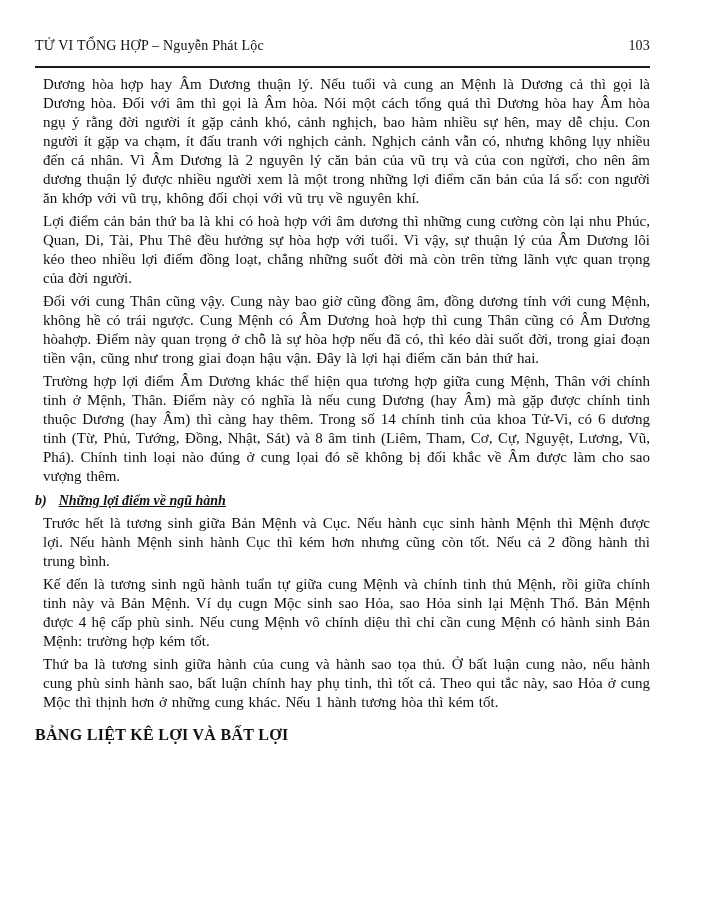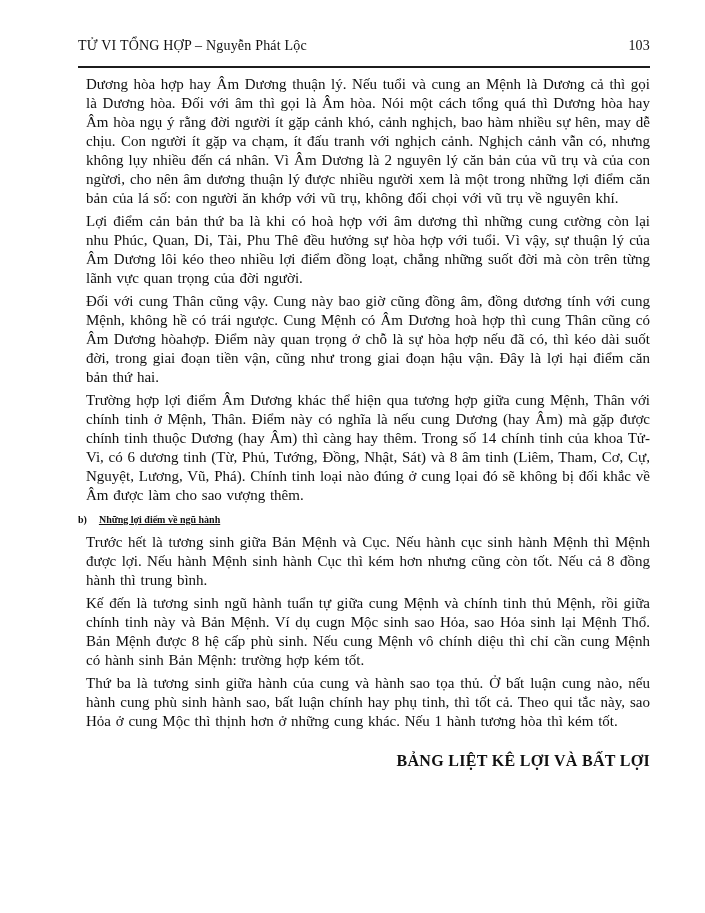--- a/index.html
+++ b/index.html
@@ -11,21 +11,21 @@
     width: 705px;
     height: 913px;
     font-family: "Liberation Serif", serif;
     color: #101010;
     overflow: hidden;
   }
   .page {
     box-sizing: border-box;
     width: 705px;
     height: 913px;
-    padding: 38px 55px 0 78px;
+    padding: 38px 55px 0 35px;
     background: #ffffff;
   }
   .header-row {
     display: flex;
     justify-content: space-between;
     align-items: baseline;
     font-size: 14px;
     letter-spacing: 0.2px;
   }
   .rule {
@@ -34,37 +34,38 @@
     margin: 12px 0 7px 0;
   }
   .para {
     font-size: 15px;
     line-height: 19px;
     text-align: justify;
     margin: 0 0 4px 8px;
     word-spacing: 1px;
   }
   .heading {
-    font-size: 10px;
+    font-size: 14px;
     line-height: 19px;
     font-weight: bold;
     margin: 5px 0 4px 0;
+    font-style: italic;
   }
   .heading .prefix {
     margin-right: 12px;
   }
   .heading .u {
     text-decoration: underline;
   }
   .center-title {
-    text-align: right;
+    text-align: left;
     font-weight: bold;
     font-size: 16px;
     letter-spacing: 0.3px;
-    margin: 21px 0 0 0;
+    margin: 14px 0 0 0;
   }
 </style>
 </head>
 <body>
 
 <div class="page">
 
   <div class="header-row">
     <span>TỬ VI TỔNG HỢP – Nguyễn Phát Lộc</span>
     <span>103</span>
@@ -76,23 +77,23 @@
 
   <p class="para">Lợi điểm cản bản thứ  ba là khi có hoà hợp với âm dương thì những cung cường còn lại nhu Phúc, Quan, Di, Tài, Phu Thê đều hưởng sự hòa hợp với tuổi. Vì vậy, sự thuận lý của Âm Dương lôi kéo theo nhiều lợi điểm đồng loạt, chẳng những suốt đời mà còn trên từng lãnh vực quan trọng của đời người.</p>
 
   <p class="para">Đối với cung Thân cũng vậy. Cung này bao giờ cũng đồng âm, đồng dương tính với cung Mệnh, không hề có trái ngược. Cung Mệnh có Âm Dương hoà hợp thì cung Thân cũng có Âm Dương hòahợp. Điểm này quan trọng ở chỗ là sự hòa hợp nếu đã có, thì kéo dài suốt đời, trong giai đoạn tiền vận, cũng như trong giai đoạn hậu vận. Đây là lợi hại điểm căn bản thứ  hai.</p>
 
   <p class="para">Trường hợp lợi điểm Âm Dương khác thể hiện qua tương hợp giữa cung Mệnh, Thân với chính tinh ở Mệnh, Thân. Điểm này có nghĩa là nếu cung Dương (hay Âm) mà gặp được chính tinh thuộc Dương (hay Âm) thì càng hay thêm. Trong số 14 chính tinh của khoa Tử-Vi, có 6 dương tinh (Từ, Phủ, Tướng, Đồng, Nhật, Sát) và 8 âm tinh (Liêm, Tham, Cơ, Cự, Nguyệt, Lương, Vũ, Phá). Chính tinh loại nào đúng ở cung lọai đó sẽ không bị đối khắc về Âm được làm cho sao vượng thêm.</p>
 
 
   <p class="heading"><span class="prefix">b)</span><span class="u">Những lợi điểm về ngũ hành</span></p>
 
-  <p class="para">Trước hết là tương sinh giữa Bản Mệnh và Cục. Nếu hành cục sinh hành Mệnh thì Mệnh được lợi. Nếu hành Mệnh sinh hành Cục thì kém hơn nhưng cũng còn tốt. Nếu cả 8 đồng hành thì trung bình.</p>
+  <p class="para">Trước hết là tương sinh giữa Bản Mệnh và Cục. Nếu hành cục sinh hành Mệnh thì Mệnh được lợi. Nếu hành Mệnh sinh hành Cục thì kém hơn nhưng cũng còn tốt. Nếu cả 2 đồng hành thì trung bình.</p>
 
-  <p class="para">Kế đến là tương sinh ngũ hành tuẩn tự giữa cung Mệnh và chính tinh thủ Mệnh, rồi giữa chính tinh này và Bản Mệnh. Ví dụ cugn Mộc sinh sao Hỏa, sao Hỏa sinh lại Mệnh Thổ. Bản Mệnh được 8 hệ cấp phù sinh. Nếu cung Mệnh vô chính diệu thì chỉ cần cung Mệnh có hành sinh Bản Mệnh: trường hợp kém tốt.</p>
+  <p class="para">Kế đến là tương sinh ngũ hành tuẩn tự giữa cung Mệnh và chính tinh thủ Mệnh, rồi giữa chính tinh này và Bản Mệnh. Ví dụ cugn Mộc sinh sao Hỏa, sao Hỏa sinh lại Mệnh Thổ. Bản Mệnh được 4 hệ cấp phù sinh. Nếu cung Mệnh vô chính diệu thì chỉ cần cung Mệnh có hành sinh Bản Mệnh: trường hợp kém tốt.</p>
 
   <p class="para">Thứ ba là tương sinh giữa hành của cung và hành sao tọa thủ. Ở bất luận cung nào, nếu hành cung phù sinh hành sao, bất luận chính hay phụ tinh, thì tốt cả. Theo qui tắc này, sao Hỏa ở cung Mộc thì thịnh hơn ở những cung khác. Nếu 1 hành tương hòa thì kém tốt.</p>
 
 
 
   <p class="center-title">BẢNG LIỆT KÊ LỢI VÀ BẤT LỢI</p>
 
 </div>
 
 </body></html>

